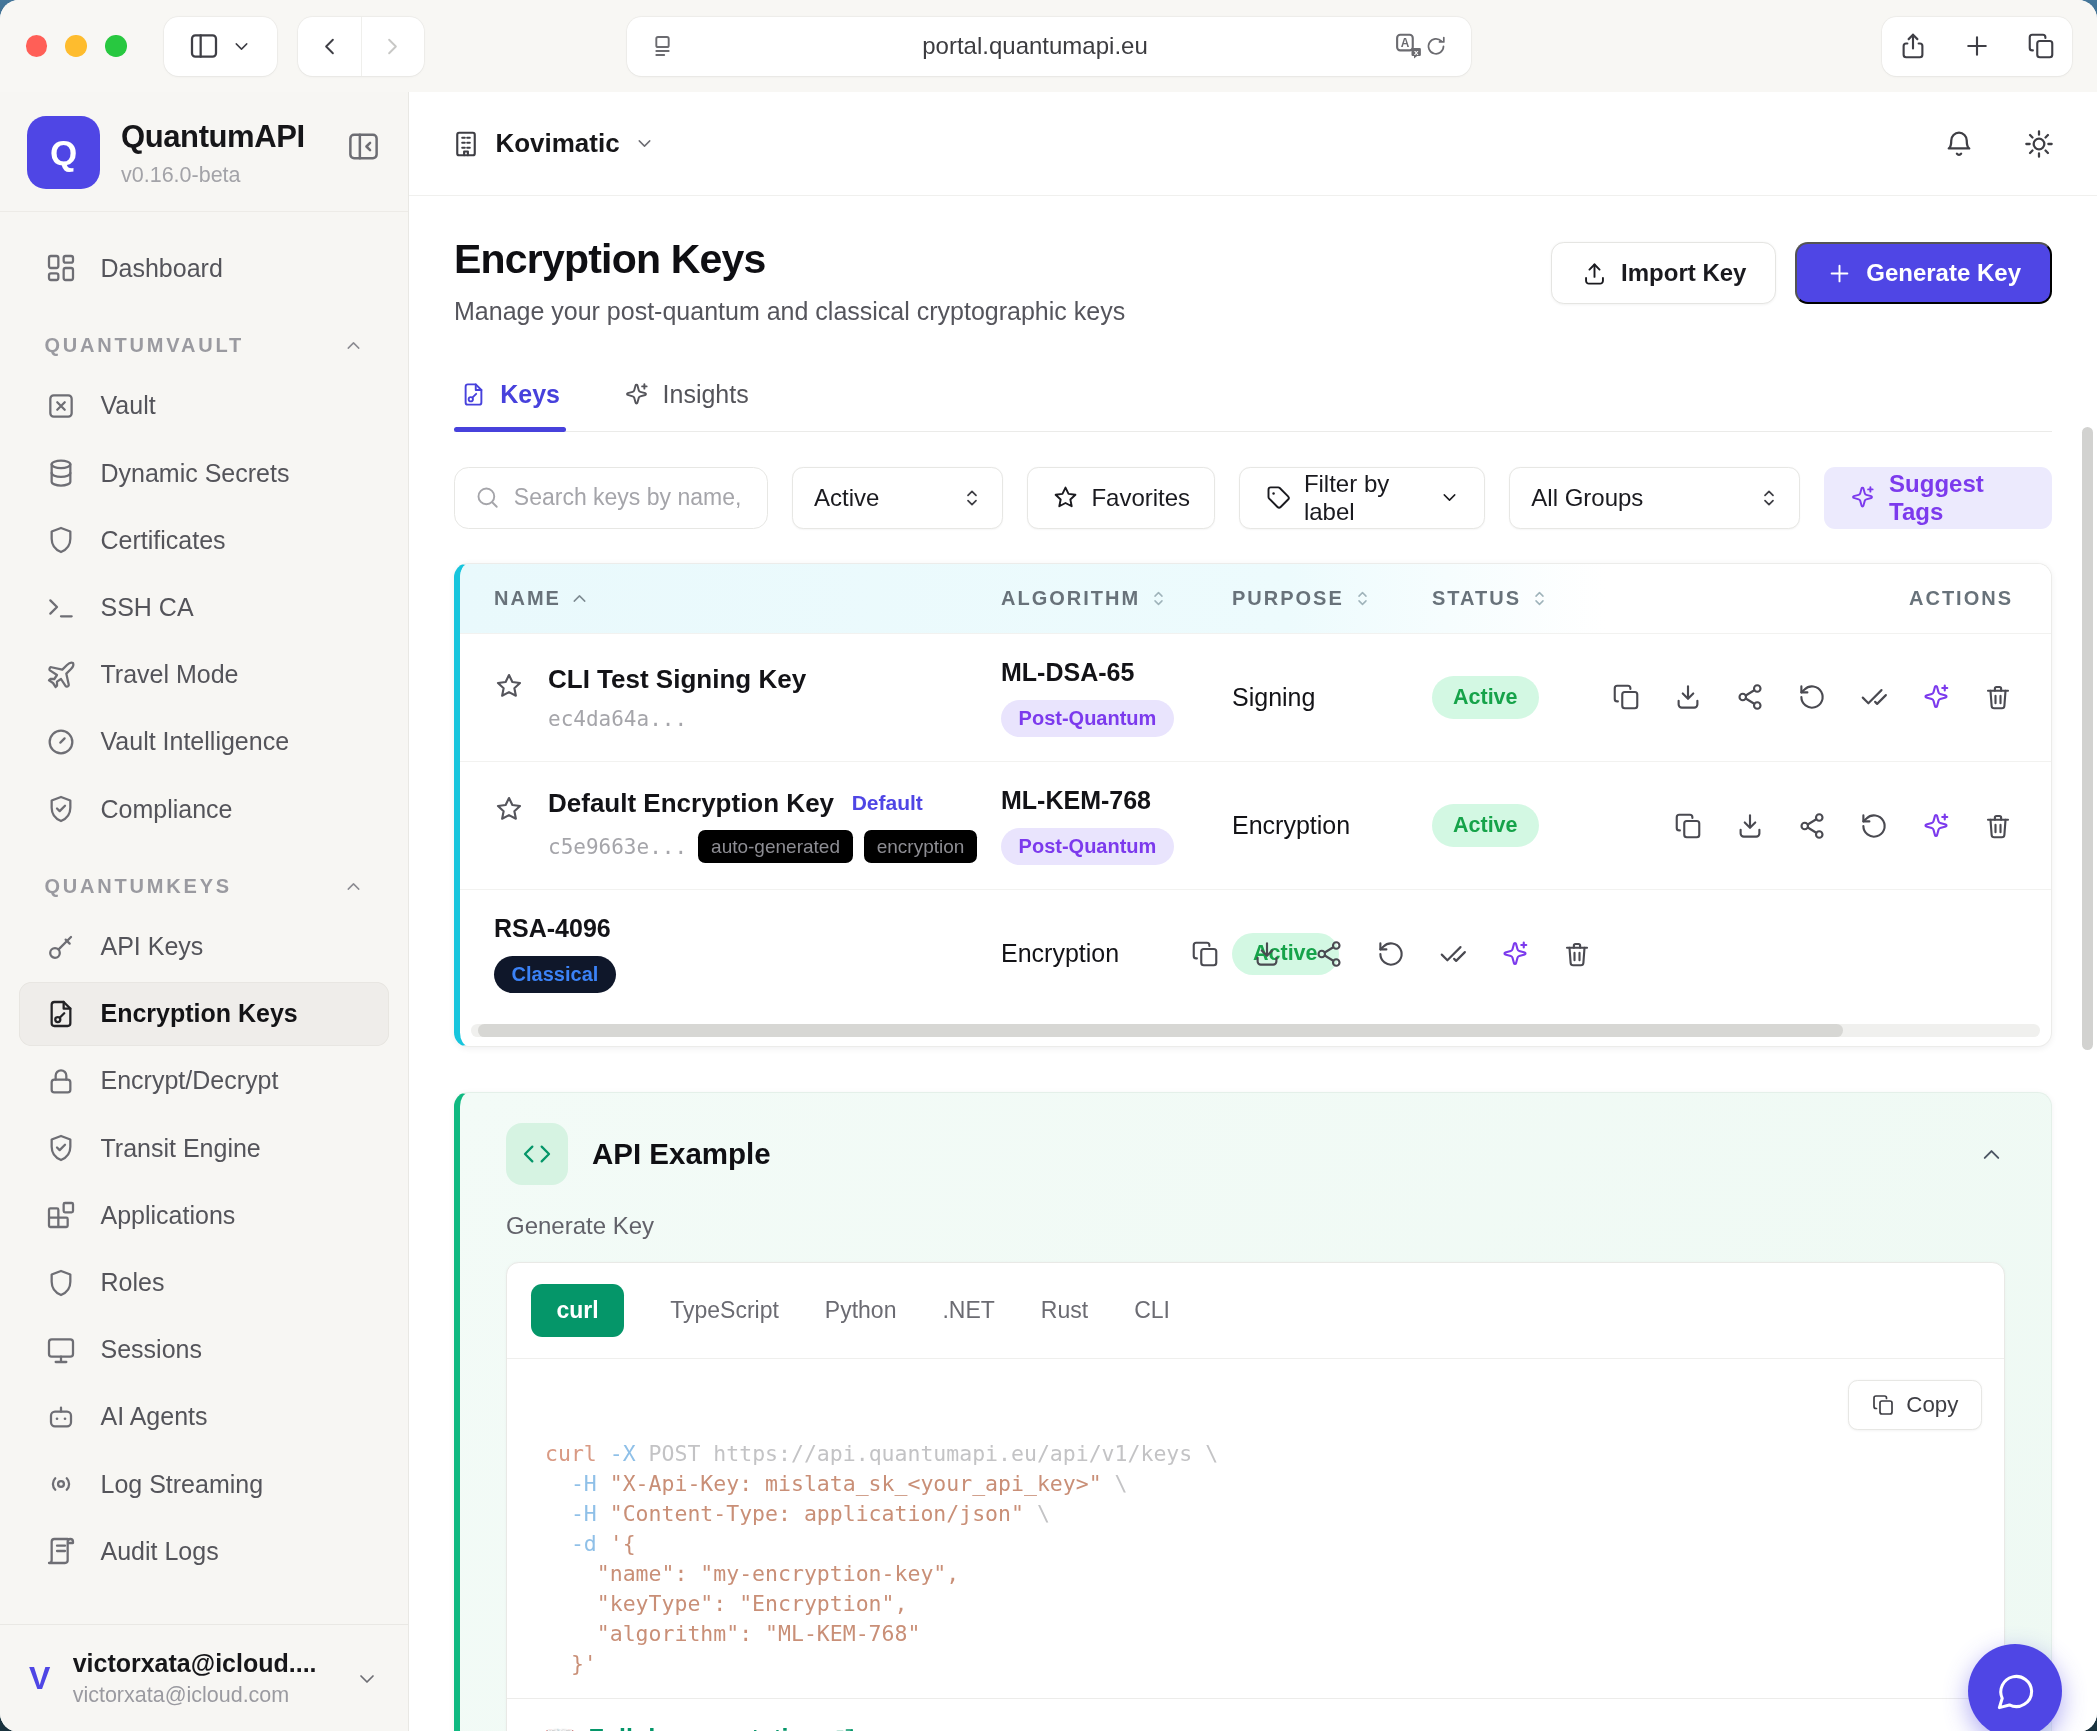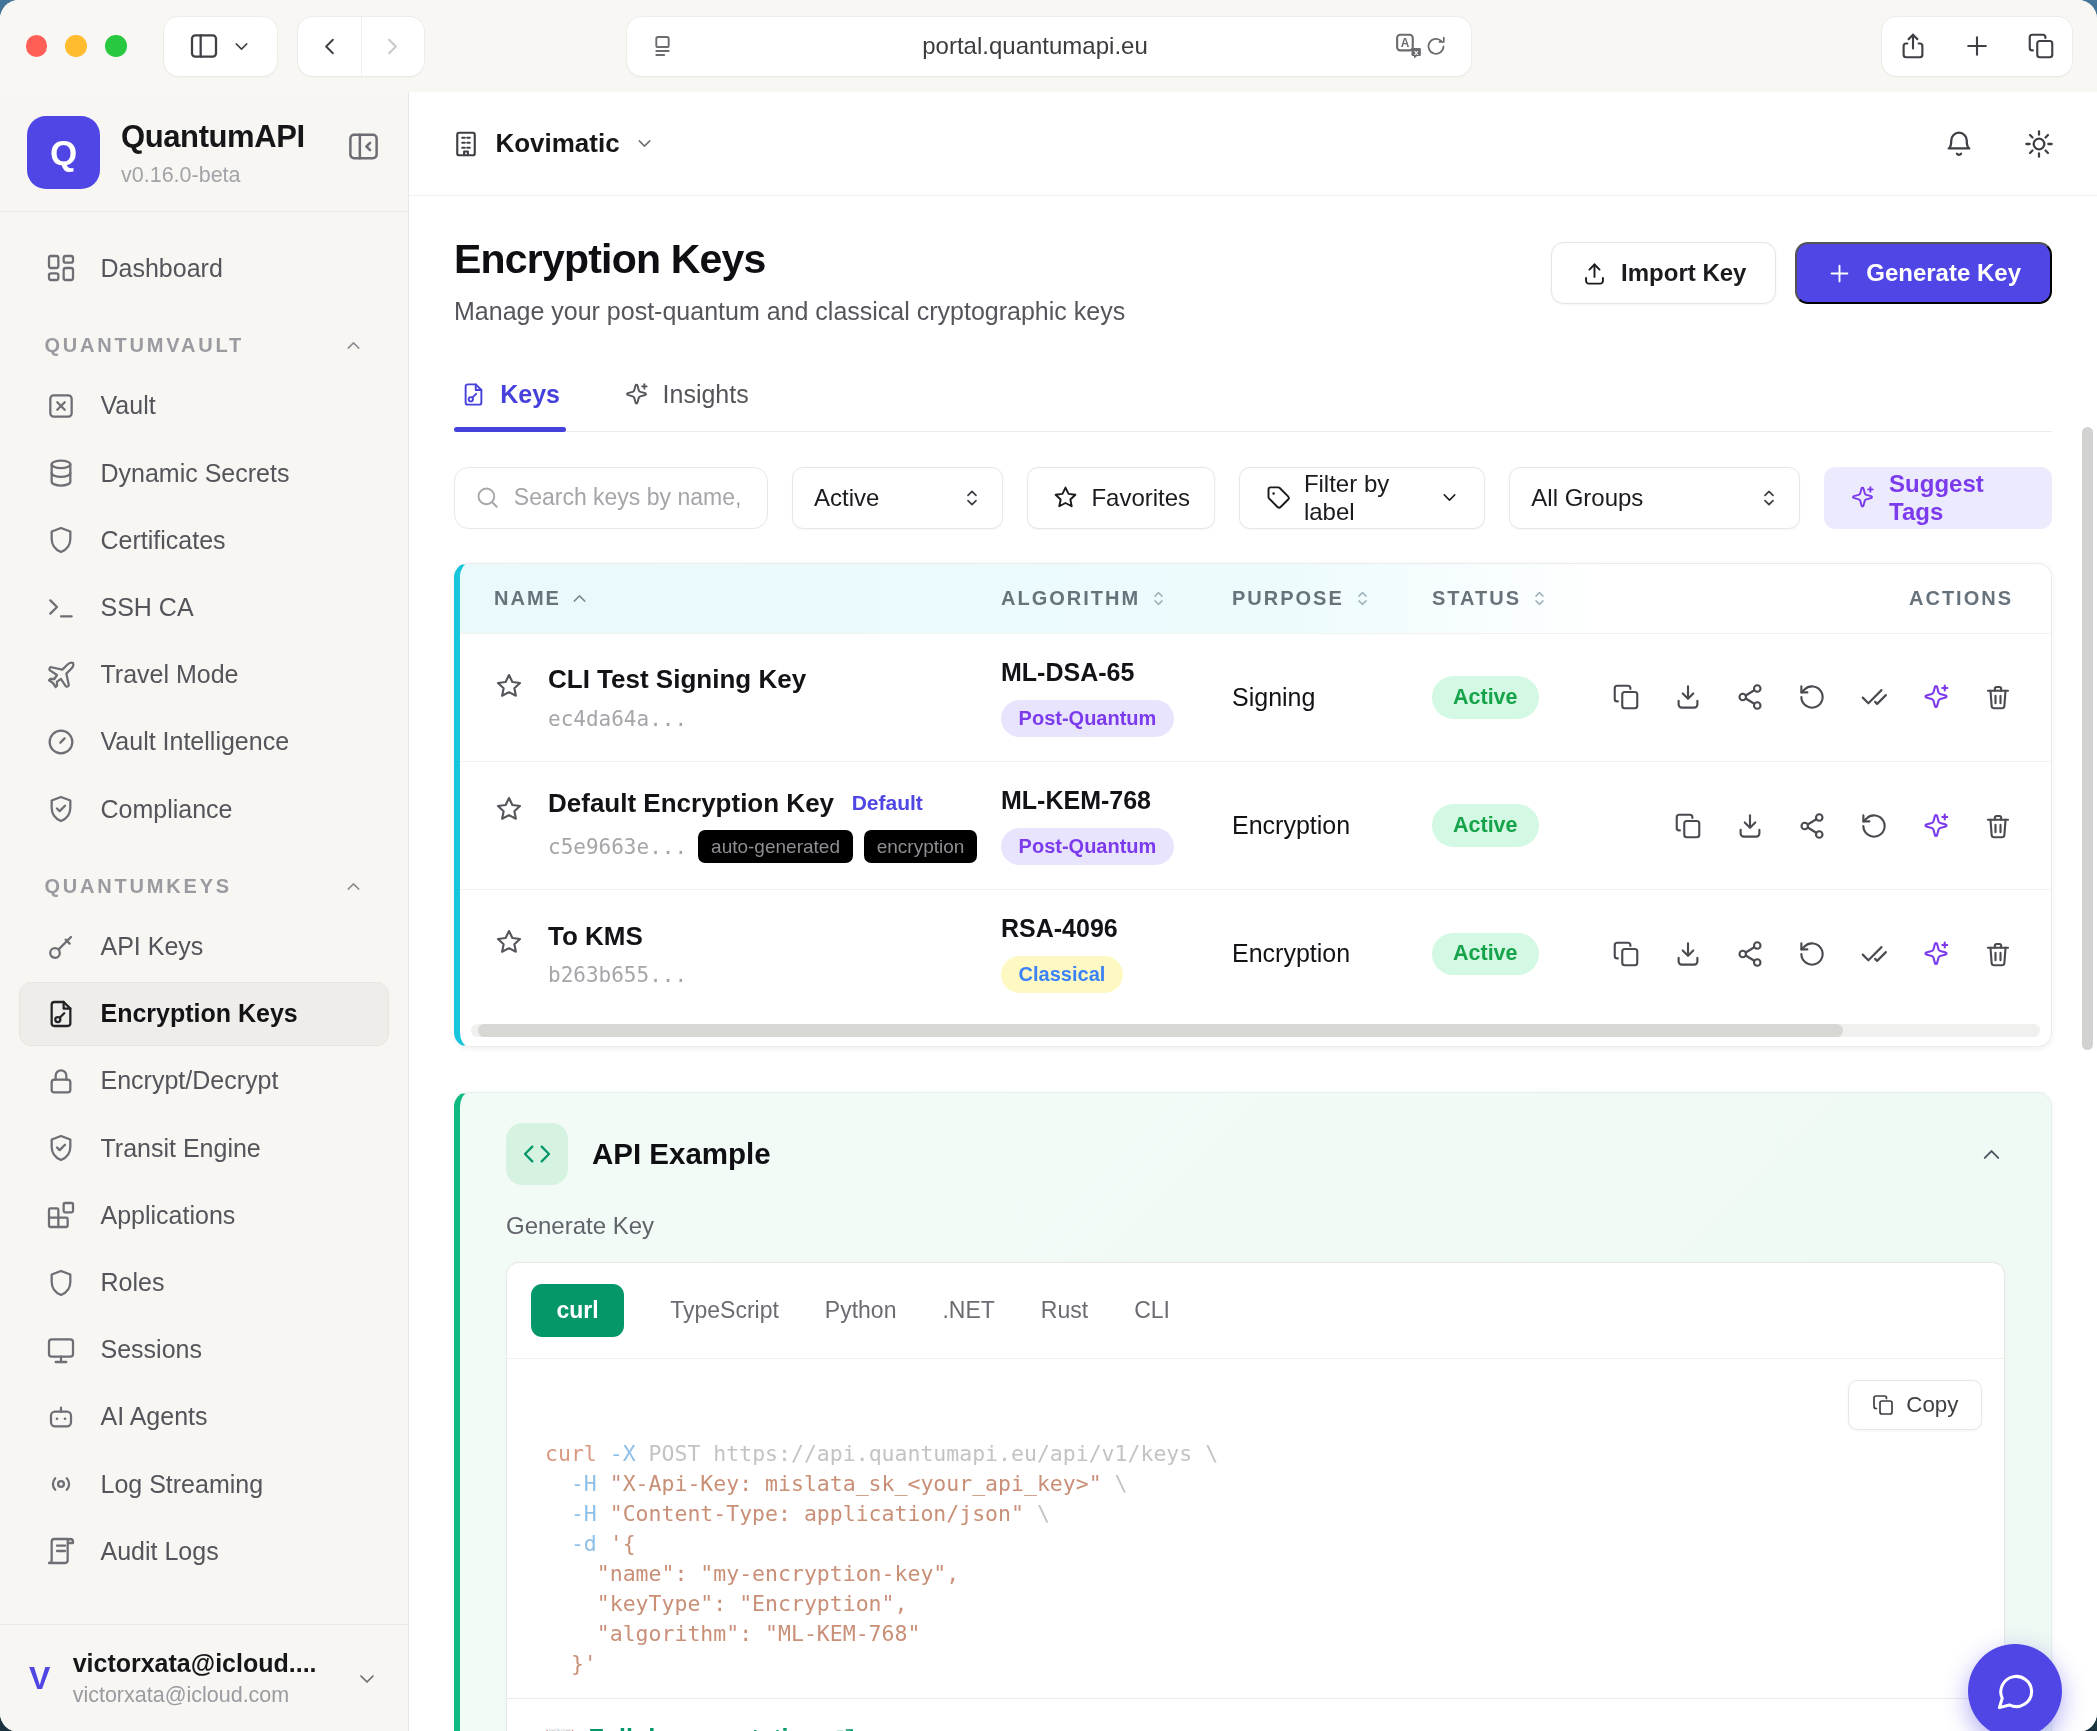--- a/index.html
+++ b/index.html
@@ -116,21 +116,21 @@
   .star { color:#55555c; margin-top:6.4px; }
   .key-name { font-size:26px; font-weight:700; color:#131317; display:flex; align-items:center; gap:17.6px; }
   .default-tag { font-size:21px; font-weight:600; color:#4f46e5; }
   .key-sub { display:flex; align-items:center; gap:11.2px; margin-top:11.2px; }
   .key-id { font-family:"DejaVu Sans Mono", monospace; font-size:21px; color:#a5a5aa; }
   .chip { background:#000000; color:#8d8d93; font-size:19px; padding:5.6px 12.8px; border-radius:7.2px; }
   .alg-val { font-size:25px; font-weight:700; color:#131317; }
   .badge { display:inline-block; margin-top:12.8px; font-size:20px; font-weight:600; padding:7.2px 17.6px;
            border-radius:797px; }
   .badge.pq { background:#e9e4fd; color:#7c3aed; }
-  .badge.classical { background:#fef9c3; color:#3b82f6;text-align:right; }
+  .badge.classical { background:#0f172a; color:#3b82f6;text-align:right; }
   .purpose { font-size:25px; color:#131317; }
   .status-pill { display:inline-block; background:#d3f8e3; color:#16a34a; font-size:21.5px; font-weight:600;
                  padding:8.8px 21px; border-radius:797px; }
   .actions-cell { display:flex; justify-content:flex-end; align-items:center; gap:32px; color:#4a4a51; }
   .actions-cell .purple { color:#7c3aed; }
   .h-scroll { height:12.8px; background:#f0f0ee; border-radius:6.4px; margin:6.4px 11.2px 9.6px; position:relative; }
   .h-thumb { position:absolute; left:6.4px; top:0; height:12.8px; width:1365px; background:#d7d7d4; border-radius:6.4px; }
 
   
   .api-card { margin-top:45px; background:linear-gradient(135deg,#f3fbf7 0%,#eef9f3 100%);
@@ -779,35 +779,20 @@
                     <svg viewBox="0 0 24 24" fill="none" stroke="currentColor" stroke-width="1.7" stroke-linecap="round" stroke-linejoin="round" width="100%" height="100%">
                       <path d="M4 7h16"></path>
                       <path d="M9.5 7V5.3A1.3 1.3 0 0 1 10.8 4h2.4a1.3 1.3 0 0 1 1.3 1.3V7"></path>
                       <path d="m6 7 .9 12.2A2 2 0 0 0 8.9 21h6.2a2 2 0 0 0 2-1.8L18 7"></path>
                       <path d="M10 11v6M14 11v6"></path>
                     </svg>
                   </span>
                 </span>
               </div>
               <div class="trow">
-                <span class="name-cell">
-                  <span class="star svg i38">
-                    <svg viewBox="0 0 24 24" fill="none" stroke="currentColor" stroke-width="1.7" stroke-linecap="round" stroke-linejoin="round" width="100%" height="100%">
-                      <path d="m12 3.2 2.7 5.6 6.1.8-4.5 4.2 1.2 6L12 16.9l-5.5 2.9 1.2-6-4.5-4.2 6.1-.8Z"></path>
-                    </svg>
-                  </span>
-                  <span>
-                    <span class="key-name">
-                      <span>To KMS</span>
-                    </span>
-                    <span class="key-sub">
-                      <span class="key-id">b263b655...</span>
-                    </span>
-                  </span>
-                </span>
                 <span><span class="alg-val">RSA-4096</span><br><span class="badge classical">Classical</span></span>
                 <span class="purpose">Encryption</span>
                 <span><span class="status-pill">Active</span></span>
                 <span class="actions-cell">
                   <span class="svg action-ic i38">
                     <svg viewBox="0 0 24 24" fill="none" stroke="currentColor" stroke-width="1.7" stroke-linecap="round" stroke-linejoin="round" width="100%" height="100%">
                       <rect x="9" y="8" width="12" height="13" rx="2"></rect>
                       <path d="M5.5 15.5H5a2 2 0 0 1-2-2V5a2 2 0 0 1 2-2h8.5a2 2 0 0 1 2 2v.5"></path>
                     </svg>
                   </span>

